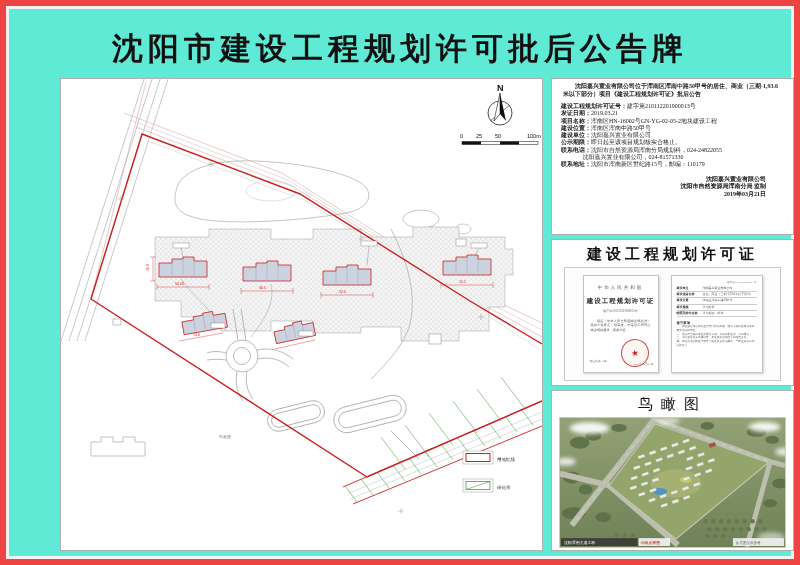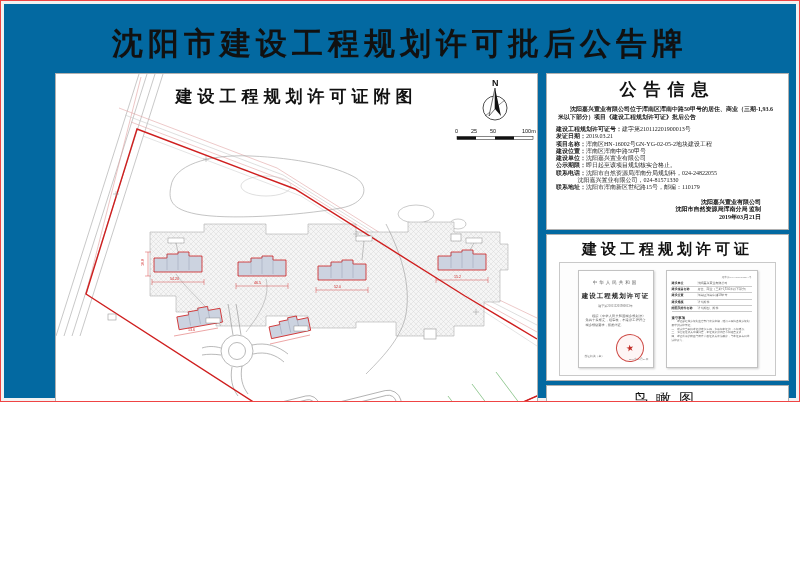--- a/index.html
+++ b/index.html
@@ -1,17 +1,17 @@
 <!DOCTYPE html>
 <html><head>
 <meta charset="utf-8">
 <style>
   html,body{margin:0;padding:0;background:#fff;}
-  .board{position:relative;width:800px;height:402px;background:#0369a1;box-sizing:border-box;
-         border:1px solid #ef4444;box-shadow:inset 0 0 0 3px #f2f2f2;overflow:hidden;
+  .board{position:relative;width:800px;height:565px;background:#5eead4;box-sizing:border-box;
+         border:6px solid #ef4444;box-shadow:inset 0 0 0 3px #f2f2f2;overflow:hidden;
          font-family:"Liberation Serif","DejaVu Serif",serif;color:#111;}
   .board-title{position:absolute;top:22px;left:0;width:100%;text-align:center;
          font-size:31px;font-weight:bold;letter-spacing:5px;}
   .panel{position:absolute;background:#fff;border:1px solid #b0b0b0;box-sizing:border-box;}
   
   .map-panel{left:54px;top:72px;width:483px;height:473px;}
   .map-title{position:absolute;top:11px;left:0;width:100%;text-align:center;
          font-size:17px;font-weight:bold;letter-spacing:5px;}
   .map-svg{position:absolute;left:0;top:0;}
   
@@ -242,25 +242,23 @@
           <text x="436" y="381.5" font-size="4.5" fill="#333">用地红线</text>
         </g>
         <g>
           <rect x="402" y="400" width="30" height="13" fill="#fff" stroke="#888" stroke-width="0.4"></rect>
           <rect x="405" y="402.5" width="24" height="8" fill="none" stroke="#3fa03f" stroke-width="0.8"></rect>
           <path d="M405,410.5 L429,402.5" stroke="#3fa03f" stroke-width="0.6"></path>
           <text x="436" y="409.5" font-size="4.5" fill="#333">绿化带</text>
         </g>
       </g>
     </svg>
-    <div class="map-title">建设工程规划许可证附图</div>
   </div>
 
   <div class="panel right notice-panel">
-    <div class="notice-title">公告信息</div>
     <div class="notice-intro">沈阳嘉兴置业有限公司位于浑南区浑南中路50甲号的居住、商业（三期-1,93.6米以下部分）项目《建设工程规划许可证》批后公告</div>
     <div class="nf"><span class="k">建设工程规划许可证号：</span><span>建字第210112201900013号</span></div>
     <div class="nf"><span class="k">发证日期：</span><span>2019.03.21</span></div>
     <div class="nf"><span class="k">项目名称：</span><span>浑南区HN-16002号GN-YG-02-05-2地块建设工程</span></div>
     <div class="nf"><span class="k">建设位置：</span><span>浑南区浑南中路50甲号</span></div>
     <div class="nf"><span class="k">建设单位：</span><span>沈阳嘉兴置业有限公司</span></div>
     <div class="nf"><span class="k">公示期限：</span><span>即日起至该项目规划核实合格止。</span></div>
     <div class="nf"><span class="k">联系电话：</span><span>沈阳市自然资源局浑南分局规划科，024-24822055</span></div>
     <div class="nf indent"><span class="k"></span><span>沈阳嘉兴置业有限公司，024-81571330</span></div>
     <div class="nf"><span class="k">联系地址：</span><span>沈阳市浑南新区世纪路15号，邮编：110179</span></div>

